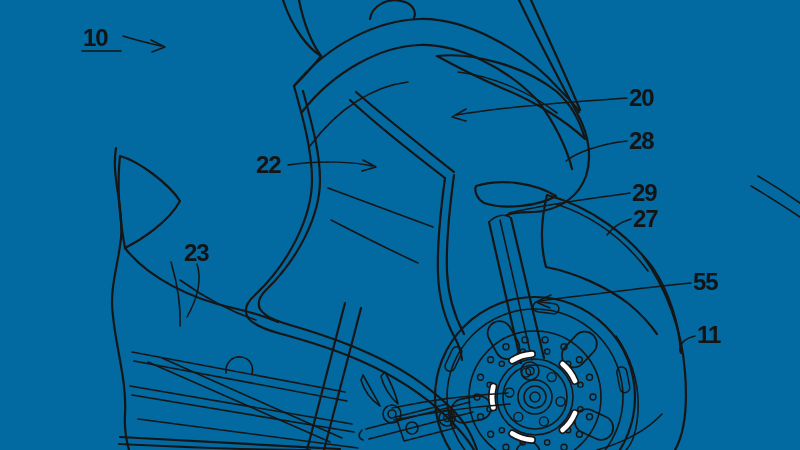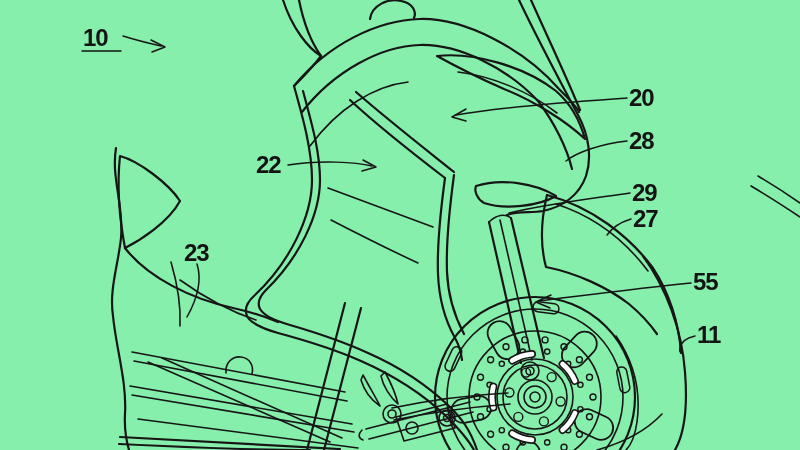--- a/index.html
+++ b/index.html
@@ -1,16 +1,16 @@
 <!DOCTYPE html>
 <html><head>
 <meta charset="utf-8">
 <style>
   html,body{margin:0;padding:0;background:#ffffff;}
-  #stage{position:relative;width:800px;height:450px;background:#86efac;overflow:hidden;
+  #stage{position:relative;width:800px;height:450px;background:#0369a1;overflow:hidden;
          font-family:"Liberation Sans", sans-serif;}
   svg{position:absolute;left:0;top:0;}
   svg *{vector-effect:non-scaling-stroke;}
   .ln{fill:none;stroke:#161616;stroke-width:2.2;stroke-linecap:round;stroke-linejoin:round;}
   .thin{fill:none;stroke:#161616;stroke-width:1.6;stroke-linecap:round;stroke-linejoin:round;}
   .leader{fill:none;stroke:#161616;stroke-width:1.5;stroke-linecap:round;}
   .reflbl{font-family:"Liberation Sans", sans-serif;font-weight:bold;font-size:24px;
           letter-spacing:-1px;fill:#141414;}
 </style>
 </head>

